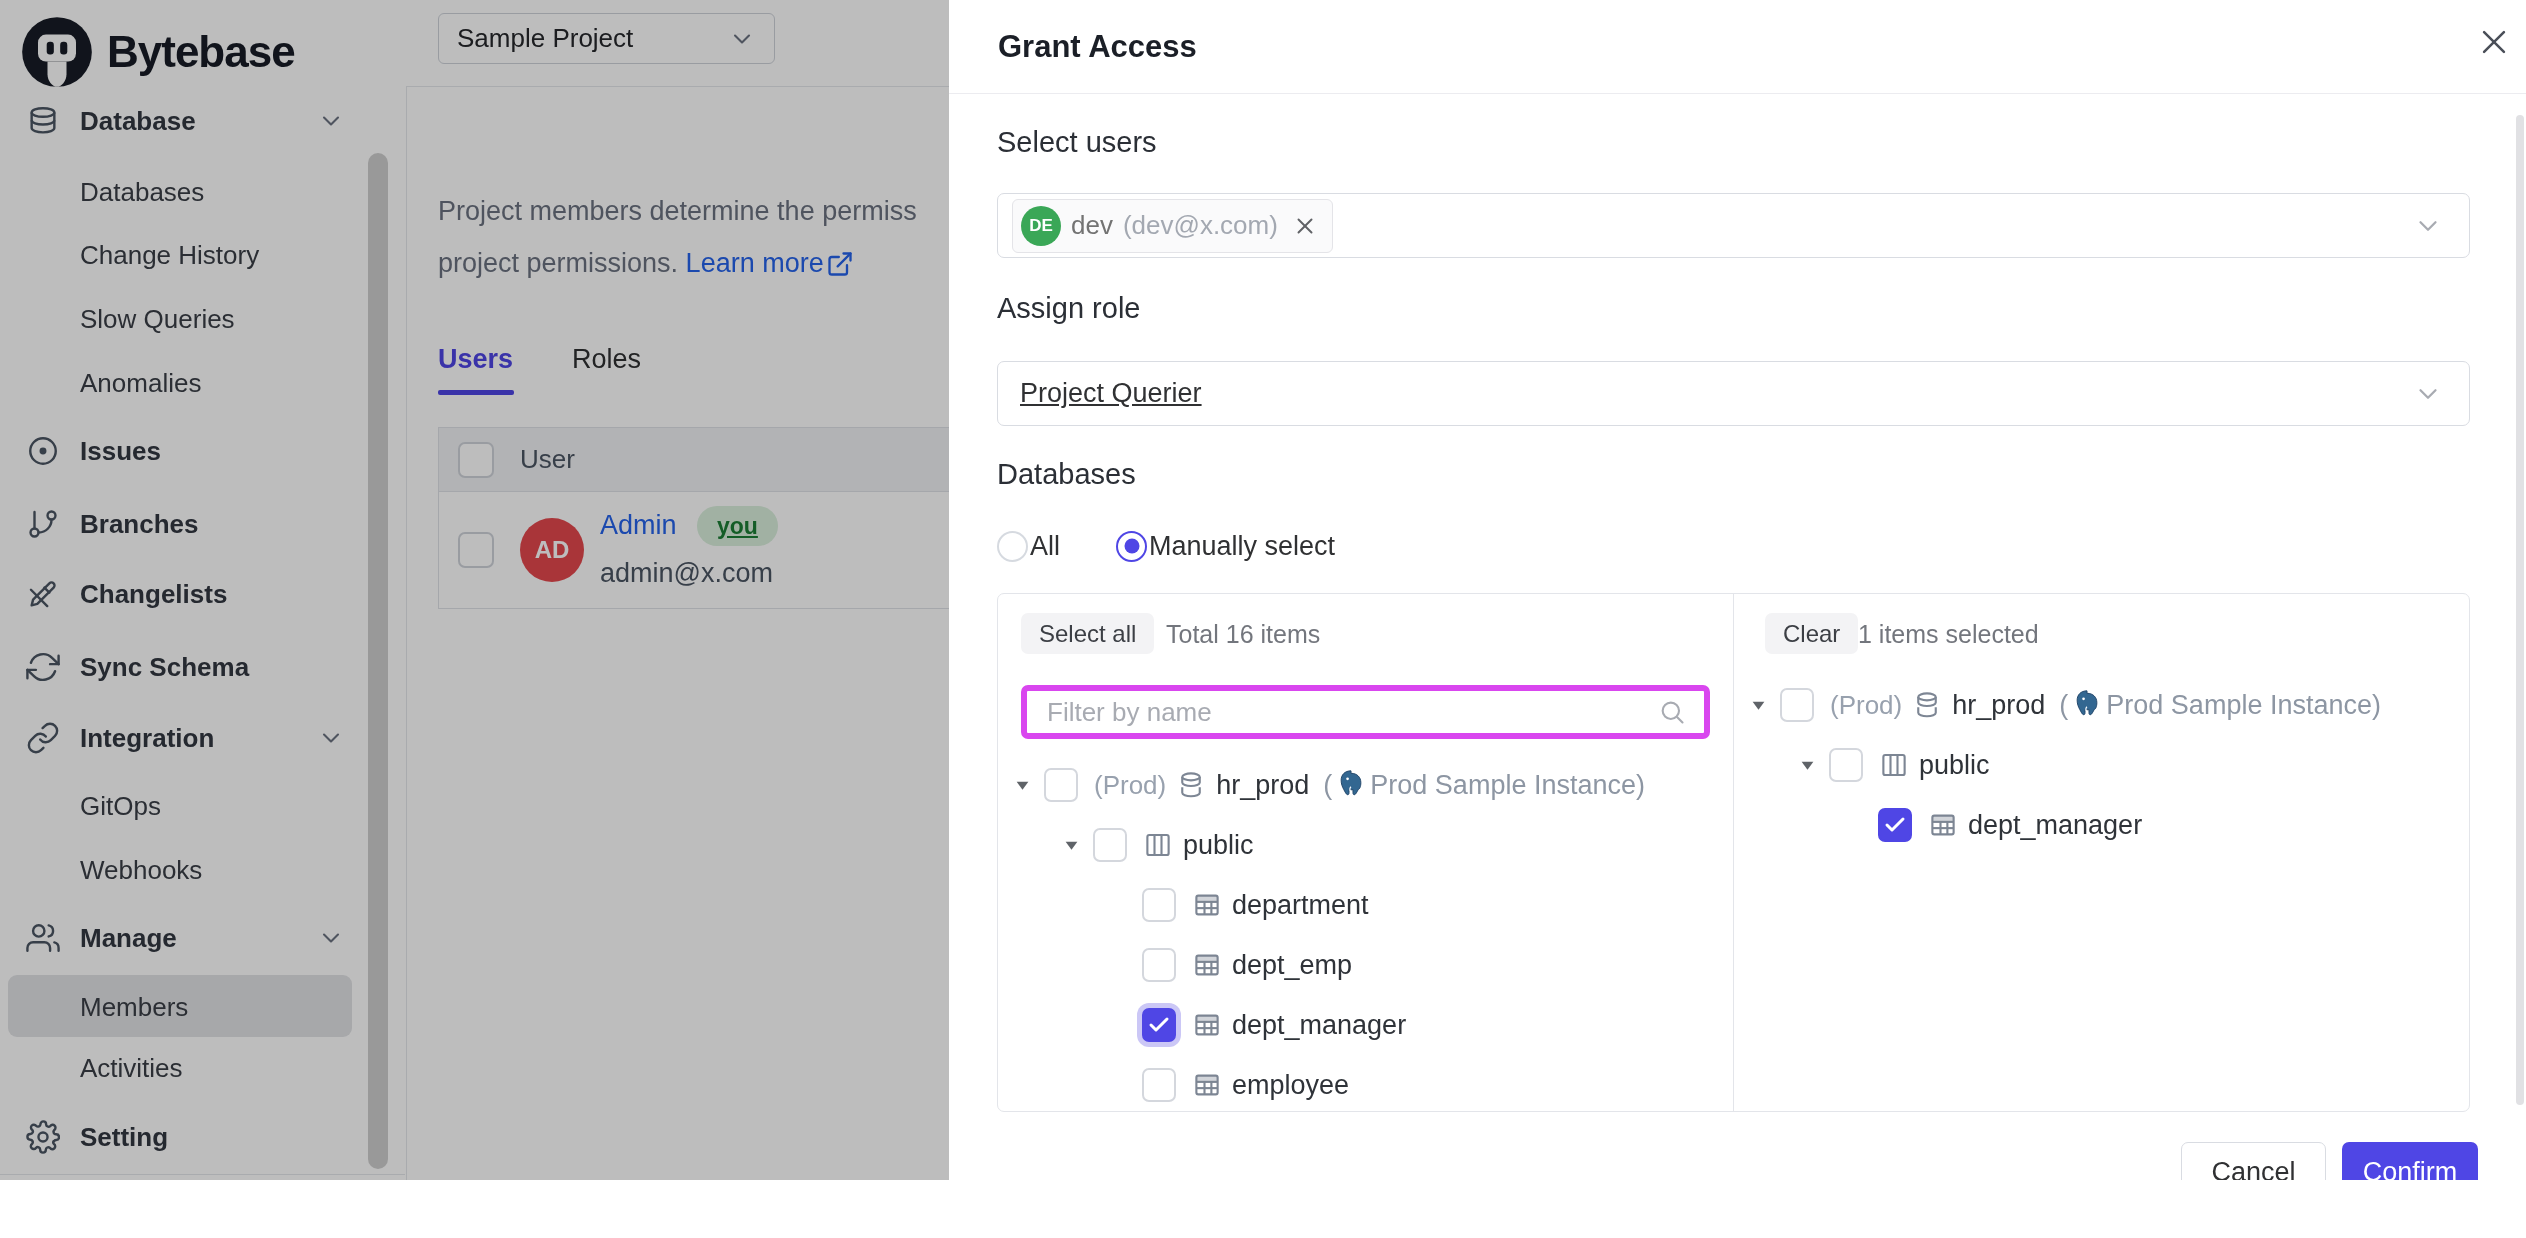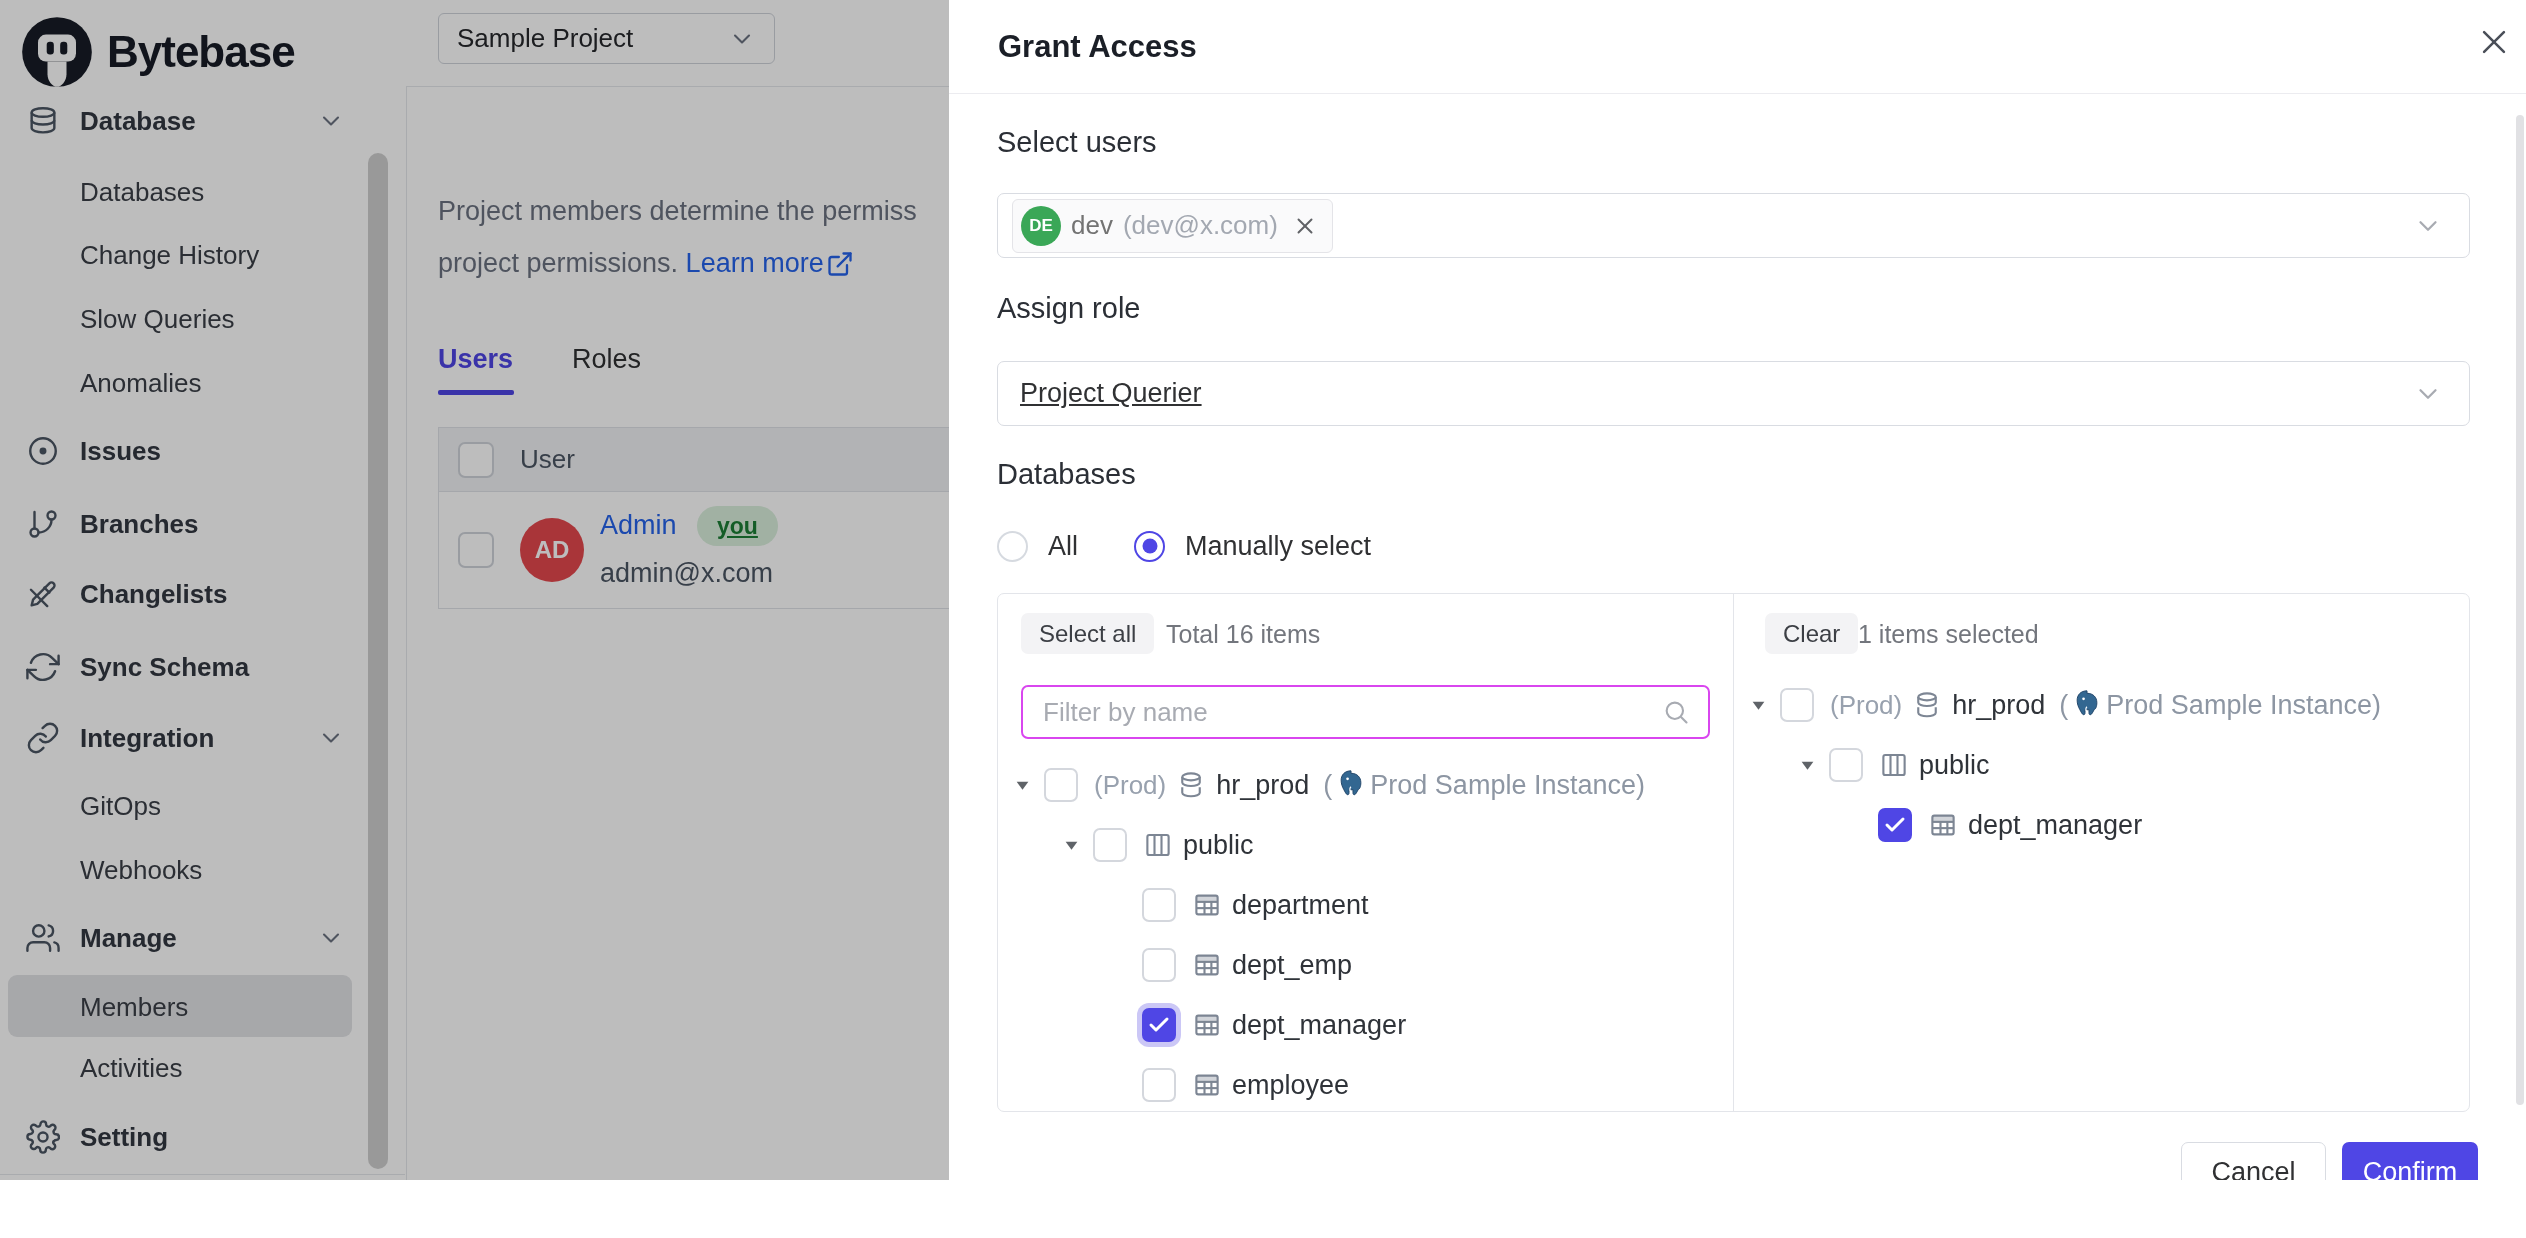--- a/index.html
+++ b/index.html
@@ -69,35 +69,35 @@
   .sel .chev{position:absolute;right:26px;color:#a8abb2;}
   .chip{display:flex;align-items:center;gap:10px;height:52px;padding:0 14px 0 8px;border:1px solid #e4e4e8;background:#fafafb;
         border-radius:6px;margin-left:-8px;}
   .chip .c-avatar{width:40px;height:40px;border-radius:50%;display:flex;align-items:center;justify-content:center;
                   color:#fff;font-size:17px;font-weight:bold;}
   .chip .c-name{font-size:26px;color:#737373;}
   .chip .c-mail{font-size:26px;color:#a3a8b1;}
   .chip .c-x{color:#606266;cursor:pointer;margin-left:4px;display:flex;}
   .sel-value{font-size:27px;color:#303133;text-decoration:underline;}
   .radio-row{position:absolute;left:48px;height:34px;display:flex;align-items:center;gap:24px;}
-  .radio{display:flex;align-items:center;gap:20px;font-size:27px;color:#303133;cursor:pointer;}
+  .radio{display:flex;align-items:center;gap:2px;font-size:27px;color:#303133;cursor:pointer;}
   .r-dot{box-sizing:border-box;width:31px;height:31px;border-radius:50%;border:2px solid #d6dae0;background:#fff;position:relative;}
   .radio.on .r-dot{border-color:#4f46e5;}
   .radio.on .r-dot::after{content:"";position:absolute;left:50%;top:50%;transform:translate(-50%,-50%);
                           width:15px;height:15px;border-radius:50%;background:#4f46e5;}
   .radio + .radio{margin-left:32px;}
 
   .transfer{position:absolute;left:48px;top:593px;width:1473px;height:519px;border:1px solid #e3e5ea;border-radius:7px;
             box-sizing:border-box;overflow:hidden;display:flex;}
   .t-left{width:735px;position:relative;}
   .t-right{flex:1;border-left:1px solid #e3e5ea;position:relative;}
   .t-chip{position:absolute;top:19px;height:41px;padding:0 18px;background:#f3f3f5;border-radius:7px;
           display:flex;align-items:center;font-size:24px;color:#3c3f45;cursor:pointer;}
   .t-count{position:absolute;top:26px;font-size:25px;color:#73767d;}
-  .t-filter{position:absolute;left:23px;top:91px;width:689px;height:54px;border:2px solid #d946ef;border-radius:7px;
+  .t-filter{position:absolute;left:23px;top:91px;width:689px;height:54px;border:6px solid #d946ef;border-radius:7px;
             box-sizing:border-box;display:flex;align-items:center;padding:0 18px;background:#fff;}
   .t-filter input{border:none;outline:none;flex:1;font-size:26px;color:#303133;font-family:"Liberation Sans",sans-serif;background:transparent;}
   .t-filter input::placeholder{color:#a8abb2;}
   .t-filter .sic{color:#a8abb2;}
   .tree{position:absolute;left:0;right:0;}
   .tree-row{height:60px;display:flex;align-items:center;cursor:pointer;}
   .caret-slot{width:30px;display:flex;align-items:center;justify-content:flex-start;color:#5f6368;flex:none;}
   .t-cb{box-sizing:border-box;width:34px;height:34px;border:2px solid #d4d7dd;border-radius:7px;background:#fff;flex:none;
         margin-right:16px;display:flex;align-items:center;justify-content:center;}
   .t-cb.checked{background:#4f46e5;border-color:#4f46e5;color:#fff;}

